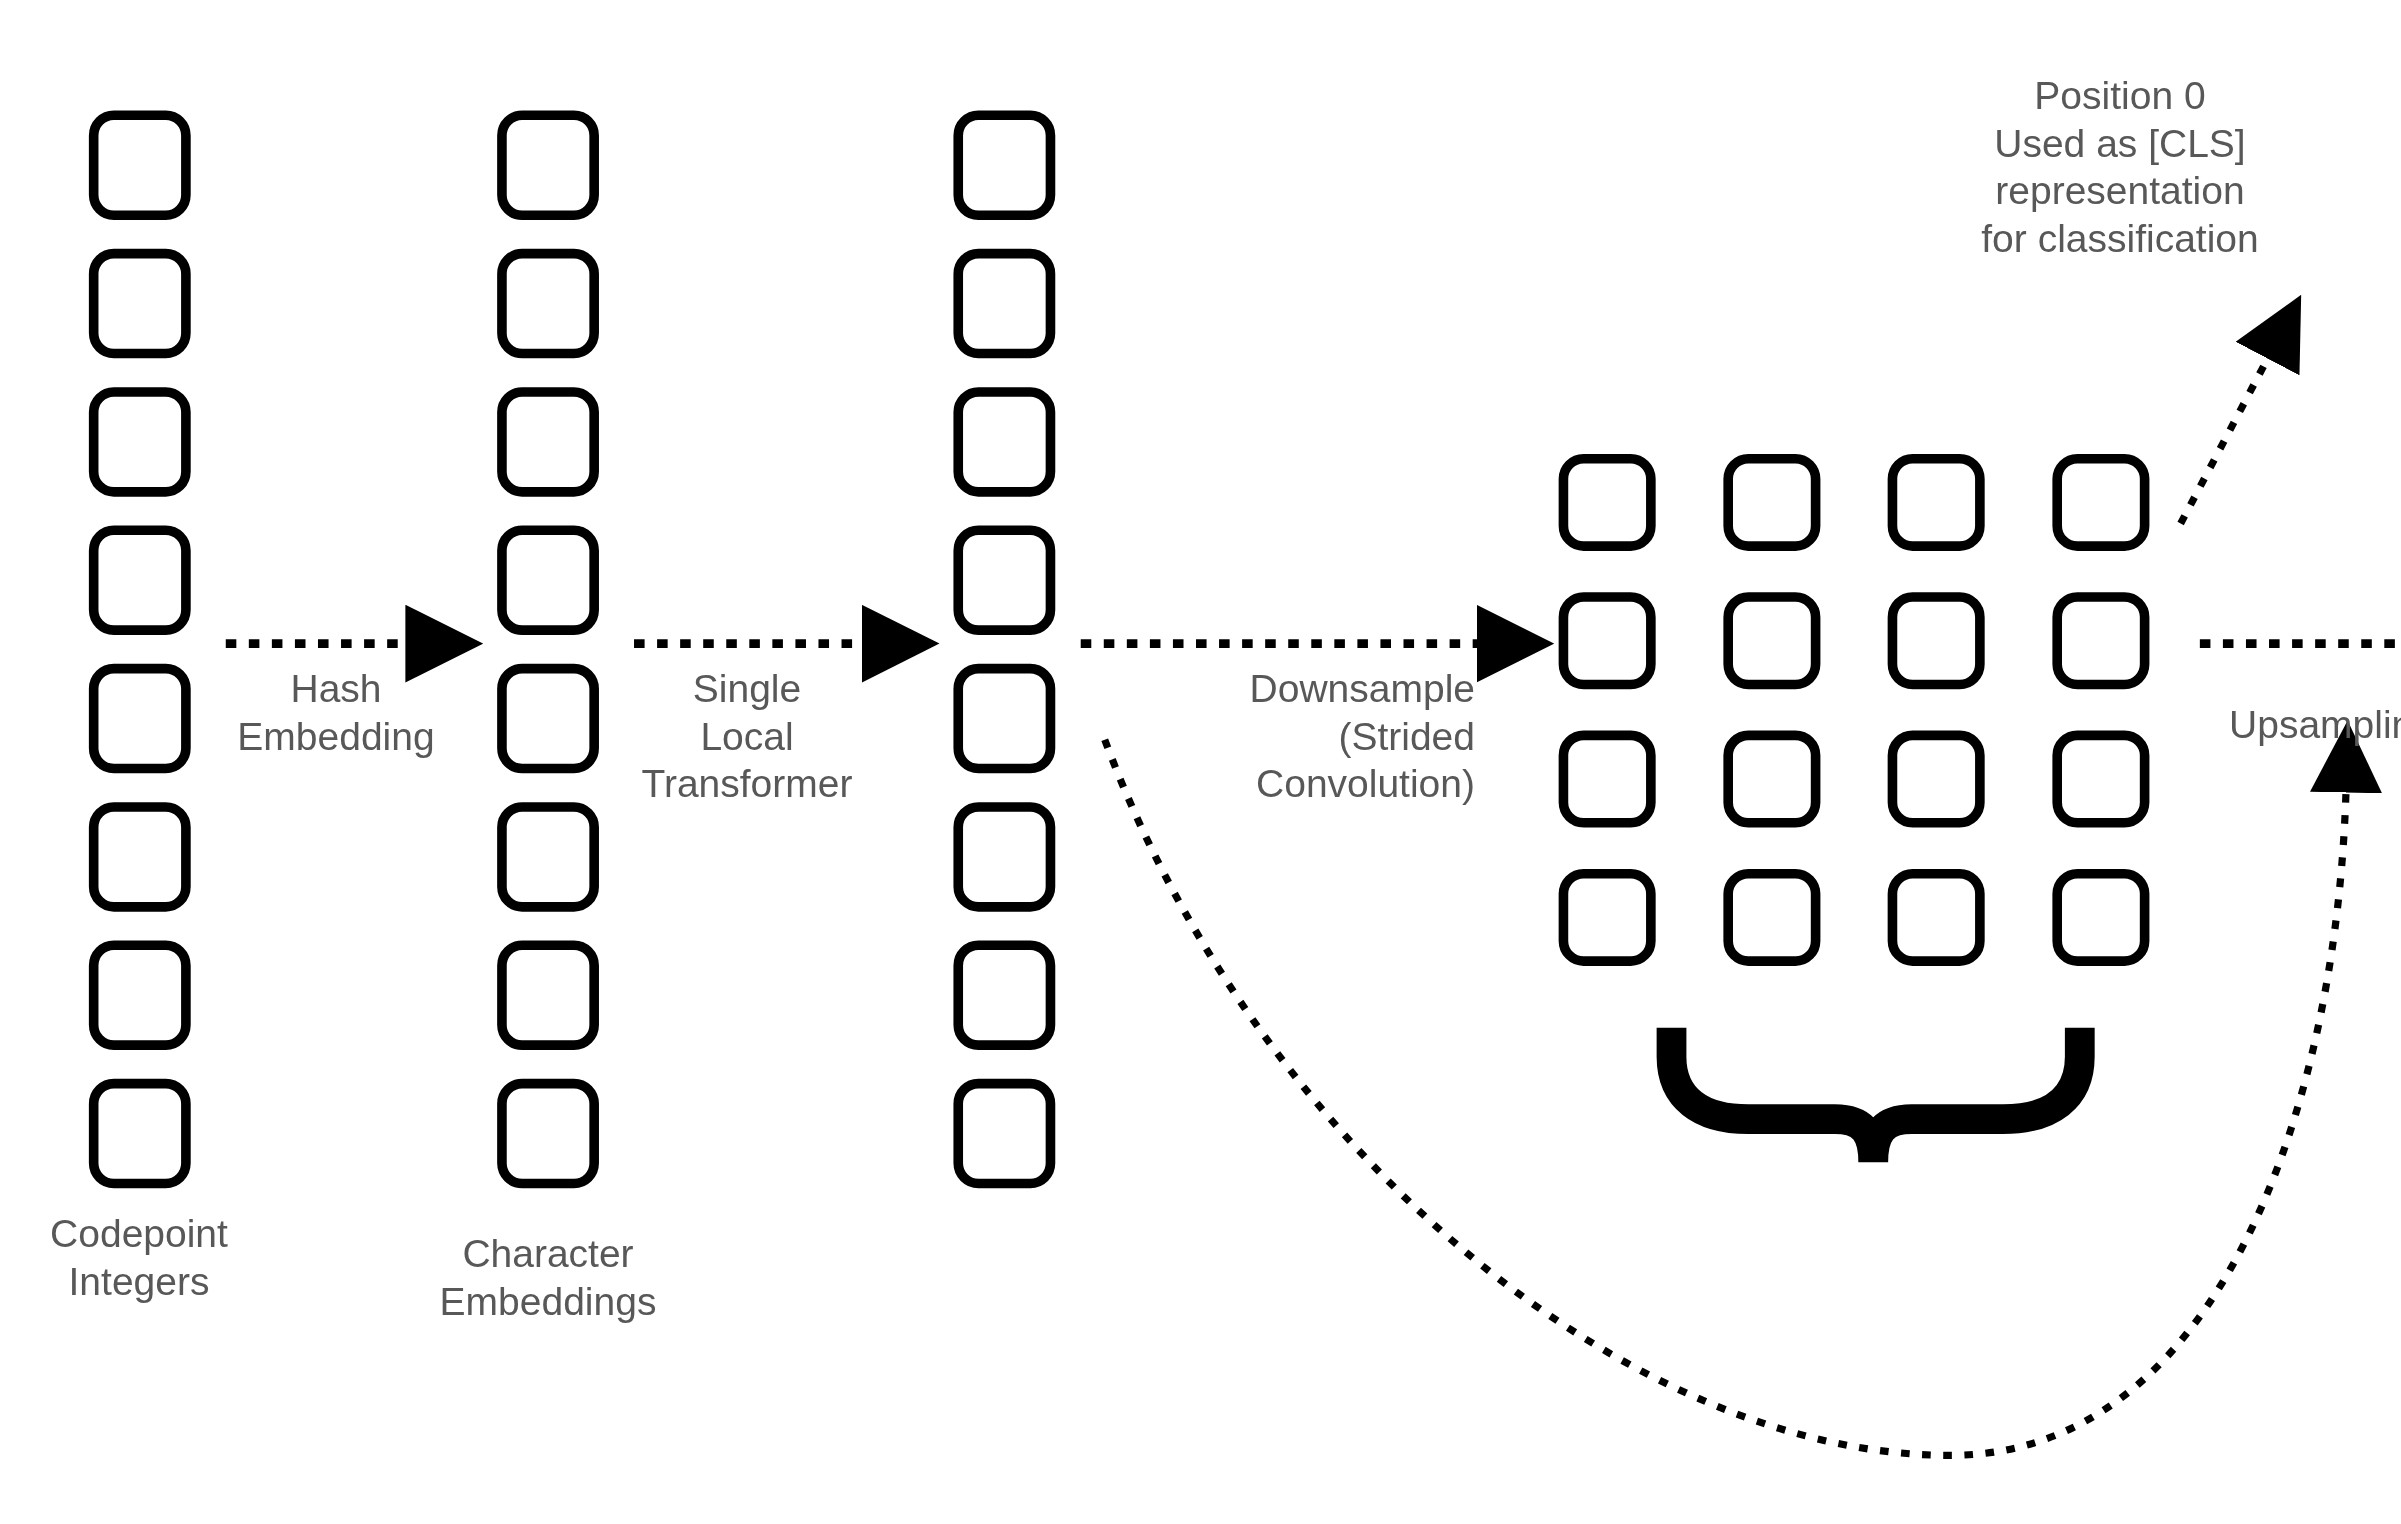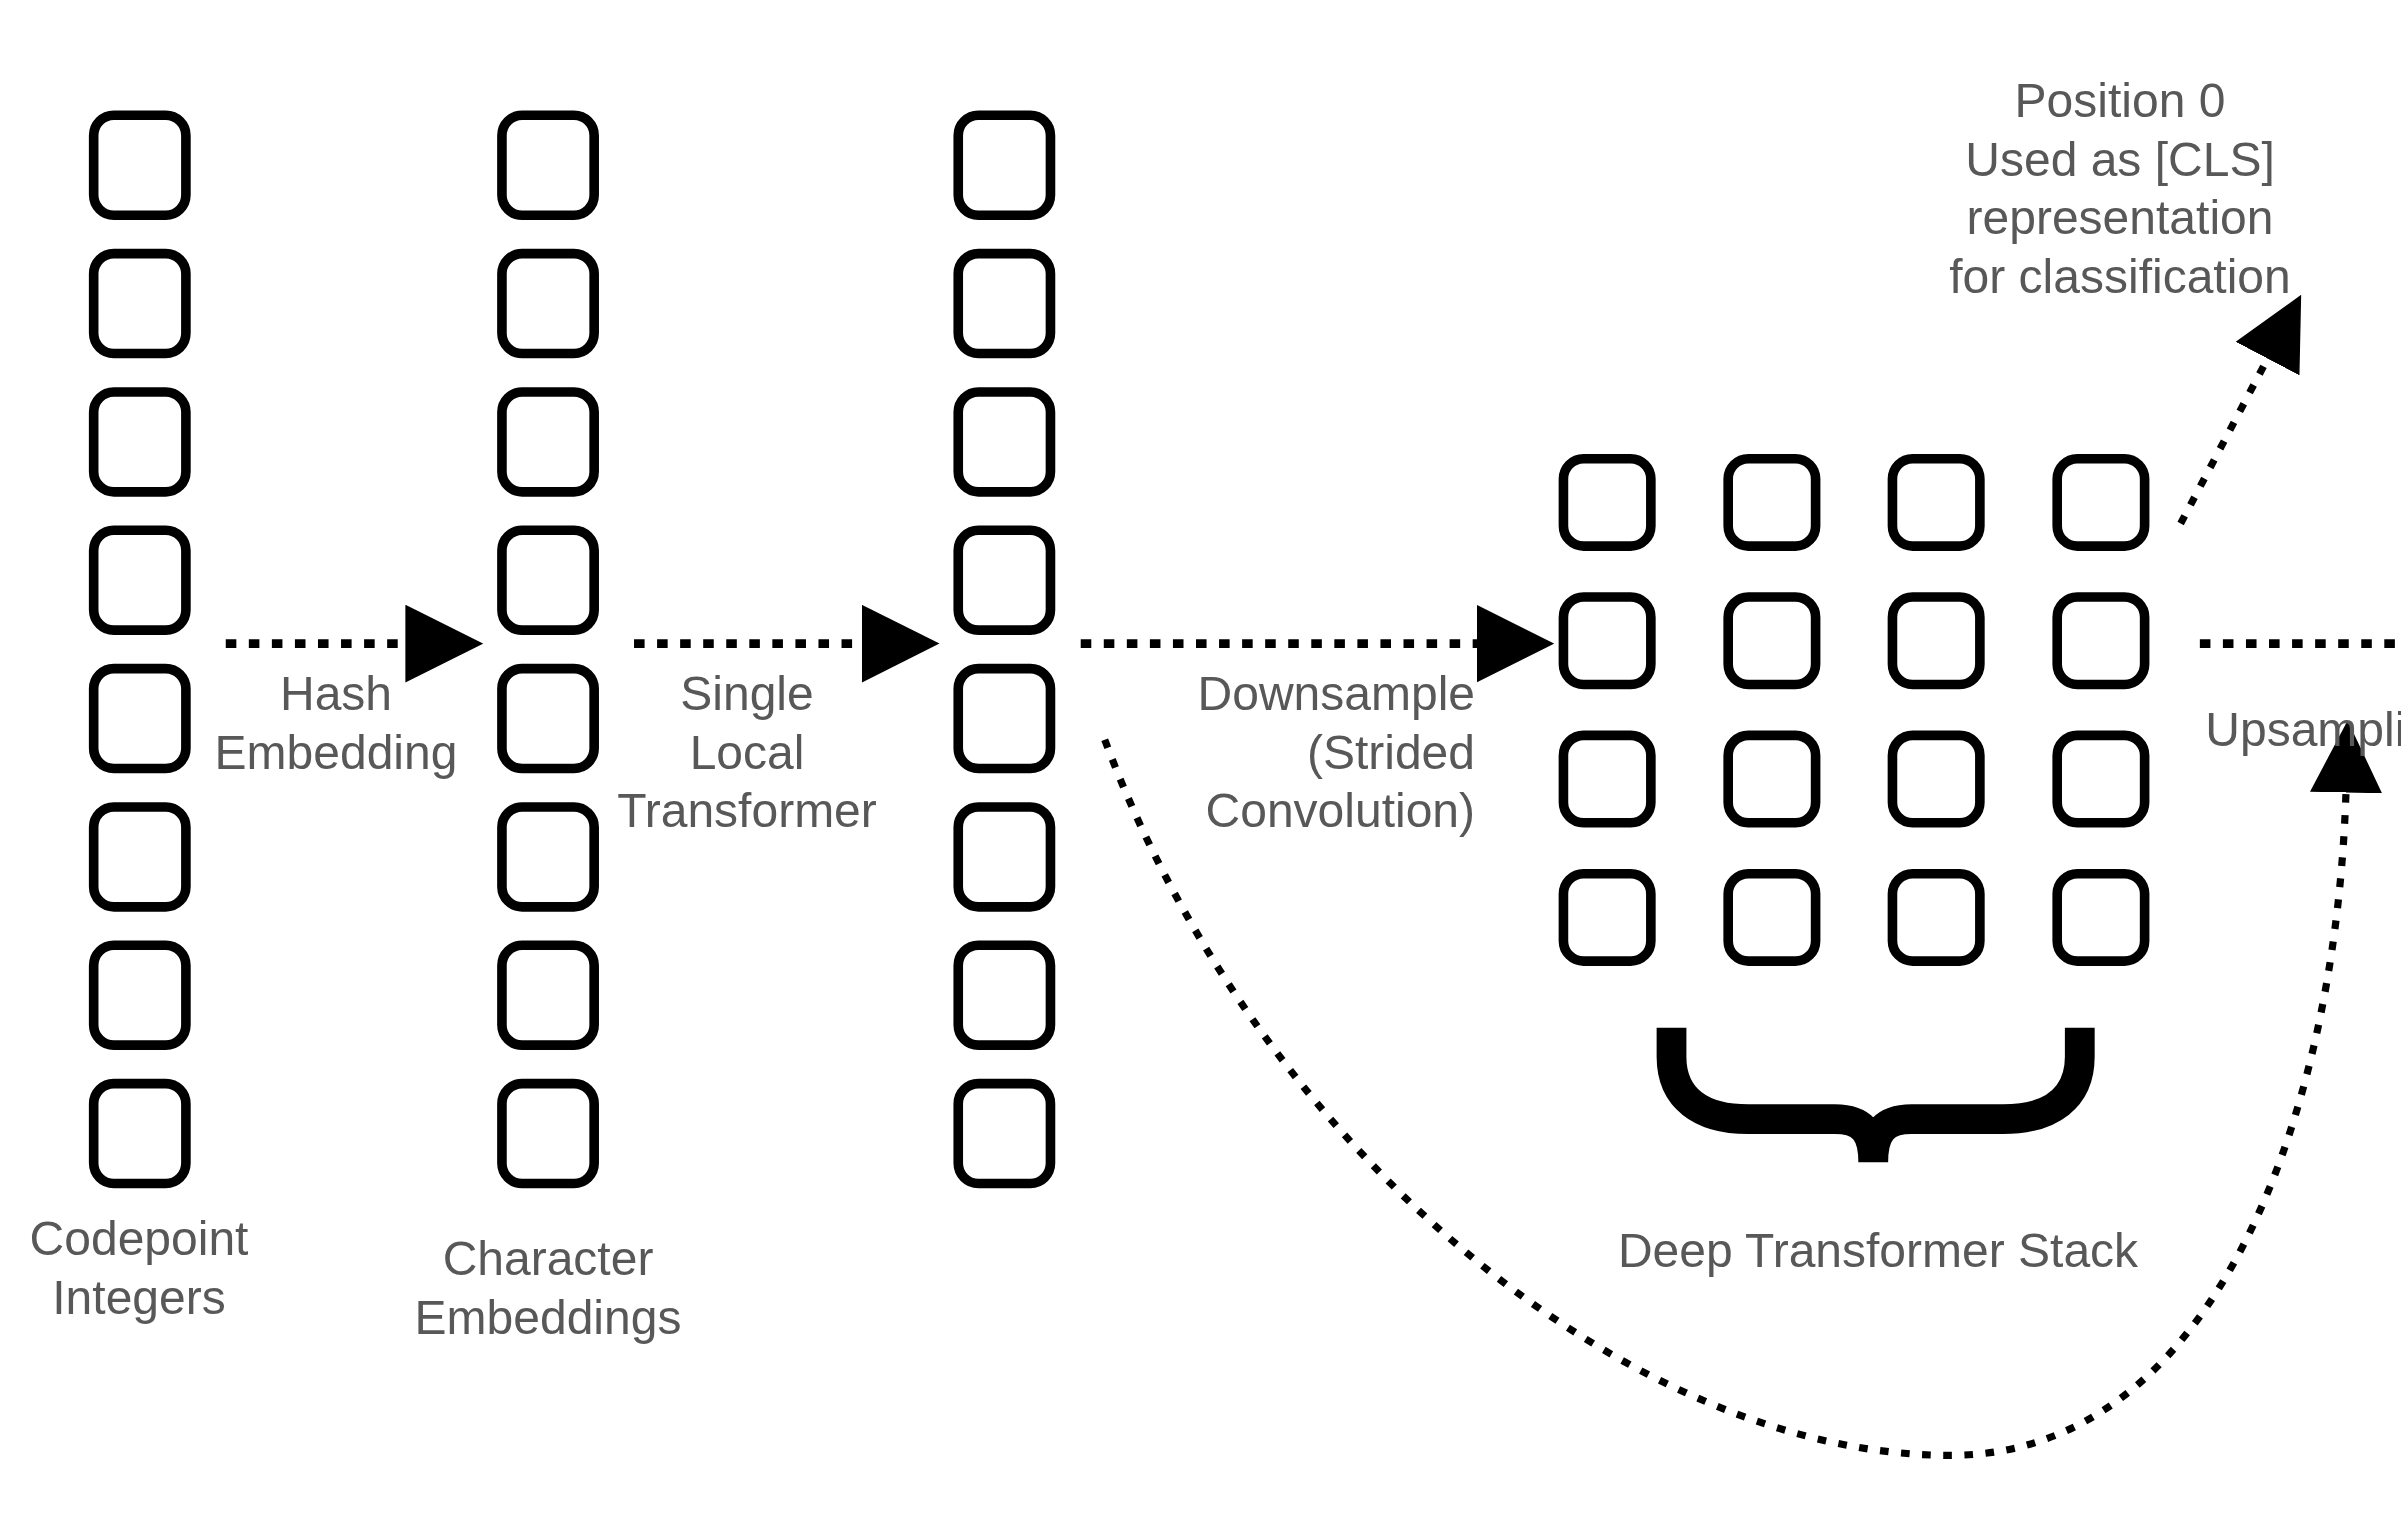--- a/index.html
+++ b/index.html
@@ -1,20 +1,20 @@
 <!DOCTYPE html>
 <html style="font-size:7.7px"><head>
 <meta charset="utf-8">
 <style>
   html,body{margin:0;padding:0;background:#fff;}
   body{font-family:"Liberation Sans",sans-serif;}
   #stage{position:relative;width:3307px;height:1525px;background:#ffffff;overflow:hidden;}
   svg.layer{position:absolute;left:0;top:0;width:3307px;height:1525px;}
   .lbl{position:absolute;color:#585858;font-family:"Liberation Sans",sans-serif;
-       font-size:48px;line-height:1.22;text-align:center;white-space:pre-line;}
+       font-size:39px;line-height:1.22;text-align:center;white-space:pre-line;}
   .colcap{transform:translateX(-50%);}
   .arrlab{transform:translateX(-50%);}
 </style>
 </head>
 <body>
 
 <div id="stage">
 
   <svg class="layer" viewBox="0 0 6885 3175">
     <defs>
@@ -127,21 +127,20 @@
     </g>
   </svg>
 
   <div class="lbl colcap" style="left:139px; top:1210px; width:288px;">Codepoint
 Integers</div>
 
   <div class="lbl colcap" style="left:548px; top:1210px; width:336px;margin-top:20px;">Character
 Embeddings</div>
 
 
-  <div class="lbl colcap" style="left:1878px; top:1222px; width:528px;">Deep Transformer Stack</div>
 
   <div class="lbl arrlab" style="left:747px; top:665px; width:288px;">Single
 Local
 Transformer</div>
 
   <div class="lbl arrlab" style="left:336px; top:665px; width:269px;">Hash
 Embedding</div>
 
   <div class="lbl arrlab" style="left:1302px; top:665px; width:346px;text-align:right;">Downsample
 (Strided

